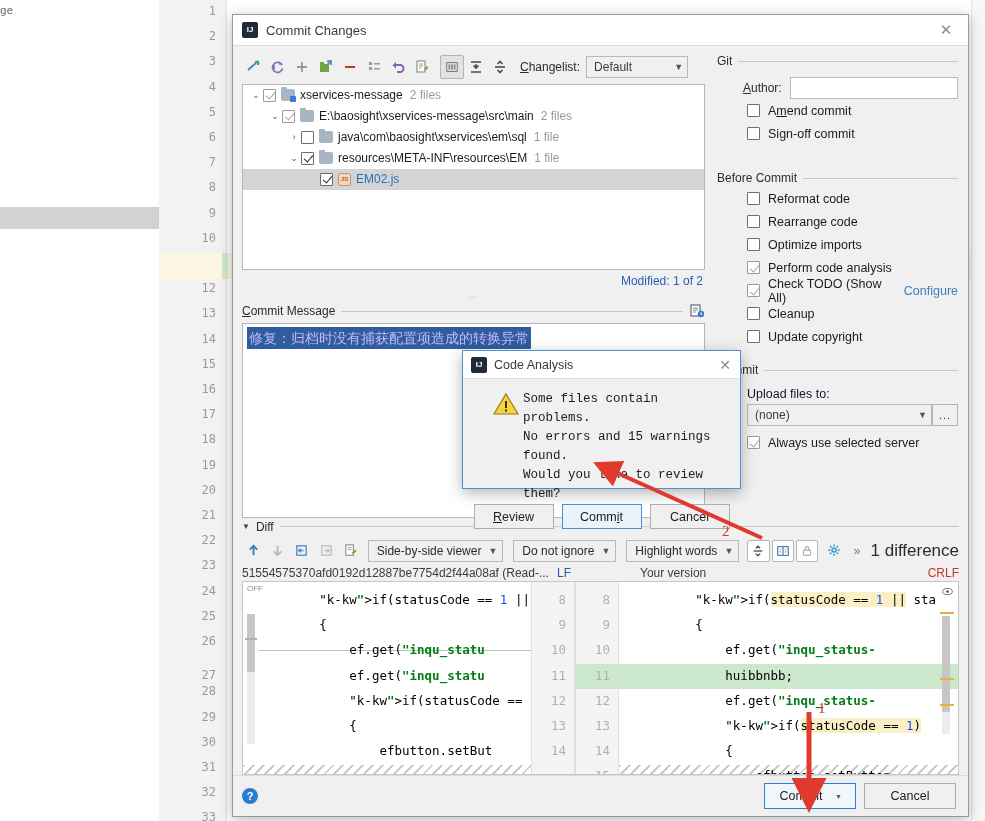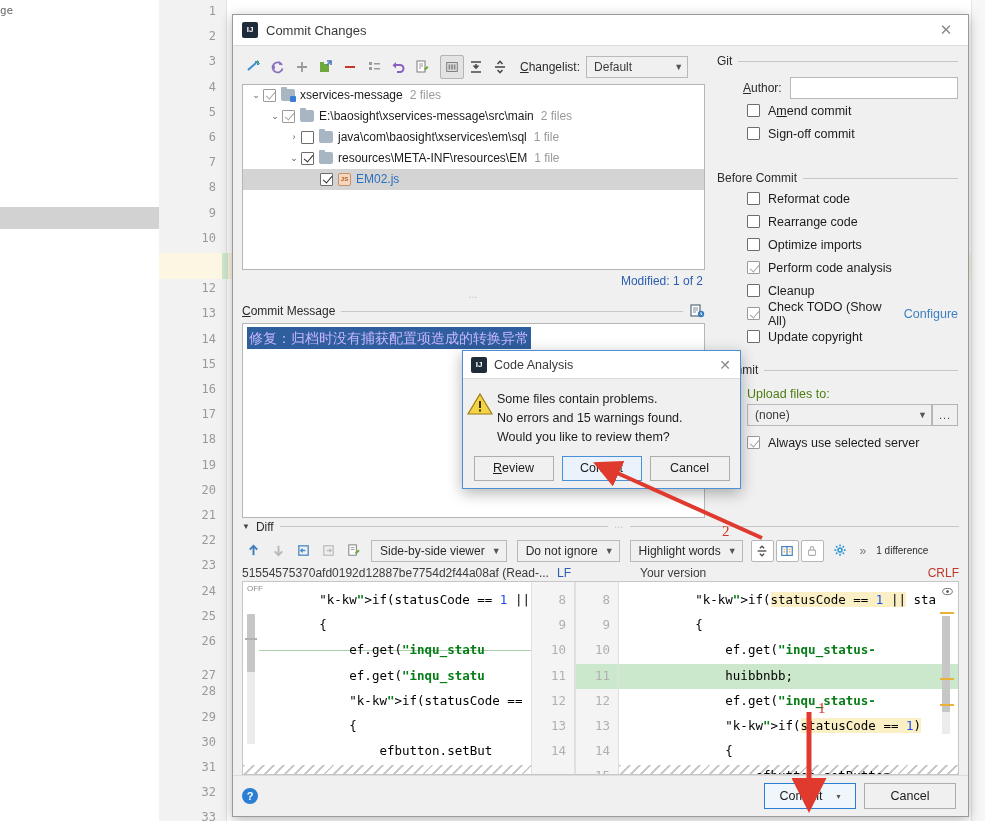--- a/index.html
+++ b/index.html
@@ -188,21 +188,21 @@
     flex: 1 1 auto; height: 22px; border: 1px solid #b9b9b9;
     background: #ffffff; padding: 0 4px; font-size: 12px; color: #111;
   }
   .chk-row {
     display: flex; align-items: center; height: 23px;
     margin-left: 30px; font-size: 12.5px; color: #1c1c1c;
   }
   .chk-row .cbx { margin-right: 8px; width: 13px; height: 13px; }
   .chk-row .lbl u { text-decoration: underline; }
   .cfg-link { color: #3d7fc1; margin-left: 9px; }
-  .upload-label { margin: 8px 0 3px 30px; font-size: 12.5px; color: #4d7c0f; }
+  .upload-label { margin: 8px 0 3px 30px; font-size: 12.5px; color: #0f172a; }
   .upload-row { display: flex; align-items: center; margin-left: 30px; gap: 0; }
   .upload-row .combo { margin-left: 0; flex: 1 1 auto; background: #f0f0f0; }
   .ellipsis-btn {
     width: 26px; height: 22px; border: 1px solid #b3b3b3; background: #f0f0f0;
     display: flex; align-items: center; justify-content: center;
     font-size: 11px; color: #444; letter-spacing: 1px;
   }
 
   
   .diff-section { flex: 1 1 auto; display: flex; flex-direction: column; padding: 0 9px 0 9px; }
@@ -217,21 +217,21 @@
     height: 22px; border: 1px solid #b9b9b9; background: #f0f0f0;
     display: flex; align-items: center; padding: 0 5px 0 8px;
     font-size: 12px; color: #2b2b2b; white-space: nowrap; margin-left: 4px;
   }
   .dsel .carrow { margin-left: 7px; color: #555; font-size: 9px; }
   .dbtn {
     width: 23px; height: 22px; display: flex; align-items: center;
     justify-content: center; color: #4a6a8a;
   }
   .dbtn.boxed { border: 1px solid #b6b6b6; background: #fff; border-radius: 2px; }
-  .difftext { font-size: 10px; color: #2b2b2b; margin-left: 8px; white-space: nowrap; }
+  .difftext { font-size: 17px; color: #2b2b2b; margin-left: 8px; white-space: nowrap; }
   .chev { color: #777; font-size: 12px; margin-left: 6px; }
 
   .diff-info { height: 17px; display: flex; align-items: center; font-size: 12px; position: relative; }
   .diff-info .rev { color: #3c3c3c; white-space: nowrap; }
   .diff-info .lf { color: #2a5db0; margin-left: 8px; }
   .diff-info .yv { color: #3c3c3c; position: absolute; left: 398px; }
   .diff-info .crlf { color: #c0392b; position: absolute; right: 0; }
 
   .diff-panes {
     flex: 1 1 auto; display: flex; border: 1px solid #c6c6c6;
@@ -294,21 +294,21 @@
     box-shadow: 0 4px 14px rgba(0,0,0,0.3); z-index: 60;
     display: flex; flex-direction: column;
   }
   .modal-title {
     height: 28px; flex: 0 0 28px; background: #ffffff;
     border-bottom: 1px solid #dcdcdc; display: flex; align-items: center;
     padding-left: 8px;
   }
   .modal-title .t { font-size: 12.5px; color: #3a3a3a; flex: 1 1 auto; margin-left: 7px; }
   .modal-title .x { width: 30px; text-align: center; color: #8a8a8a; font-size: 14px; }
-  .modal-body { flex: 1 1 auto; display: flex; padding: 11px 12px 0 4px; }
+  .modal-body { flex: 1 1 auto; display: flex; padding: 11px 12px 0 30px; font-family: Liberation Mono, monospace; }
   .warn-ic { width: 30px; flex: 0 0 30px; padding-top: 2px; }
   .modal-msg { font-size: 12.5px; color: #1c1c1c; line-height: 19px; }
   .modal-btns { height: 40px; display: flex; align-items: center; justify-content: center; gap: 8px; }
   .mbtn {
     height: 25px; min-width: 80px; border: 1px solid #adadad; background: #f0f0f0;
     display: flex; align-items: center; justify-content: center;
     font-size: 12.5px; color: #1c1c1c;
   }
   .mbtn.focus { border: 1px solid #4a90d9; background: #eaf3fb; }
   .mbtn u { text-decoration: underline; }
@@ -561,27 +561,27 @@
                 </div>
                 <div class="chk-row">
                   <span class="cbx"></span>
                   <span class="lbl">Optimize imports</span>
                 </div>
                 <div class="chk-row">
                   <span class="cbx checked gray"></span>
                   <span class="lbl">Perform code analysis</span>
                 </div>
                 <div class="chk-row">
-                  <span class="cbx"></span>
-                  <span class="lbl">Cleanup</span>
-                </div>
-                <div class="chk-row">
                   <span class="cbx checked gray"></span>
                   <span class="lbl">Check TODO (Show All)</span>
                   <span class="cfg-link">Configure</span>
+                </div>
+                <div class="chk-row">
+                  <span class="cbx"></span>
+                  <span class="lbl">Cleanup</span>
                 </div>
                 <div class="chk-row">
                   <span class="cbx"></span>
                   <span class="lbl">Update copyright</span>
                 </div>
               </div>
           </div>
 
           <div class="group" style="margin-top:13px">
             <div class="group-hdr">

